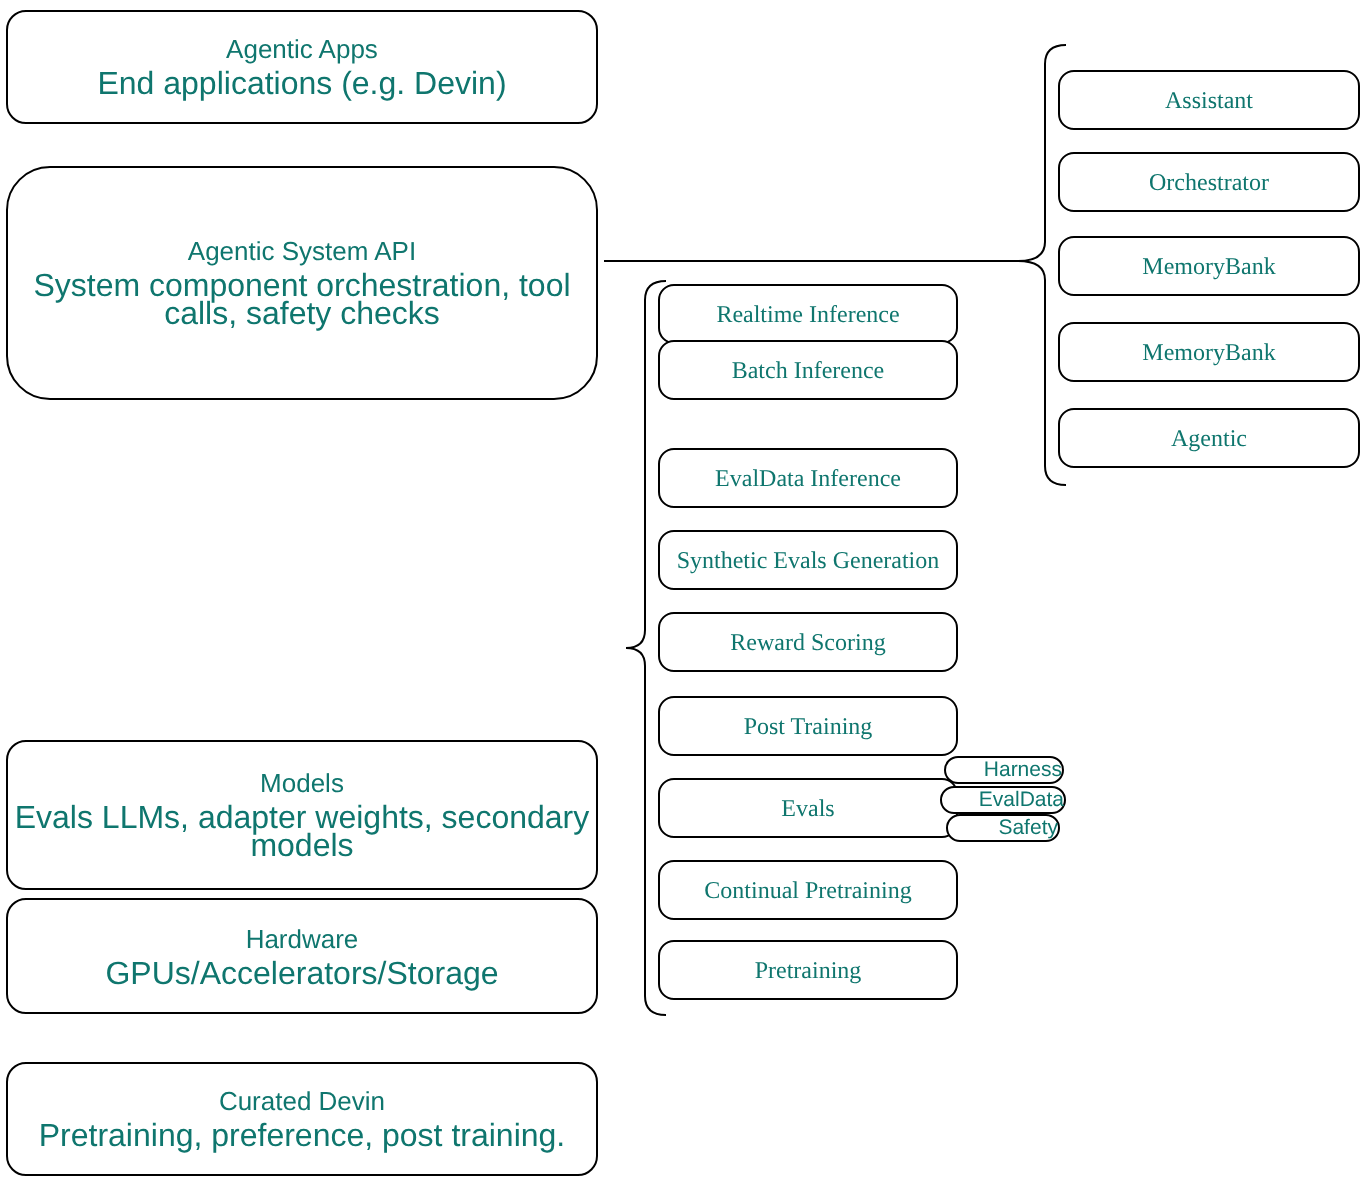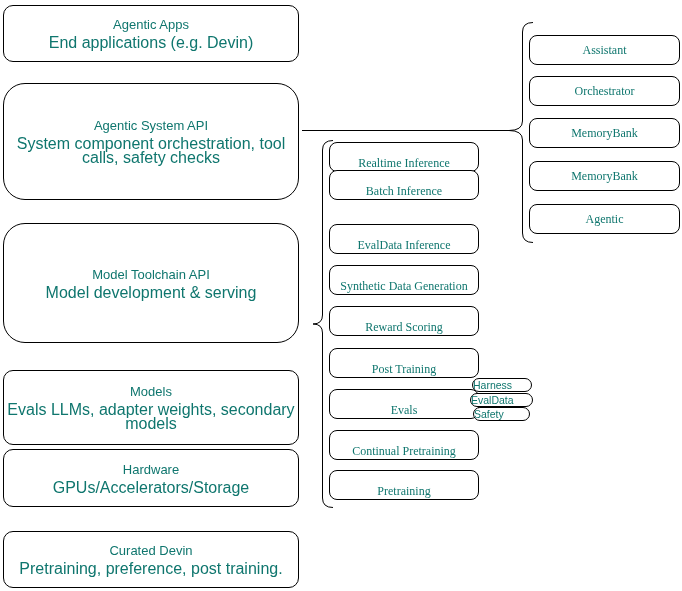--- a/index.html
+++ b/index.html
@@ -25,33 +25,33 @@
     display: flex;
     flex-direction: column;
     align-items: center;
     justify-content: center;
     text-align: center;
   }
   .left-box { left: 3px; width: 296px; border-radius: 10px; }
   .left-box.big { border-radius: 22px; }
   .box-title { font-size: 13px; line-height: 16px; }
   .box-subtitle { font-size: 16px; line-height: 14px; margin-top: 3px; }
-  .mid-box  { left: 329px; width: 150px; height: 30px; border-radius: 8px; font-size: 12px; justify-content: flex-end; }
+  .mid-box  { left: 329px; width: 150px; height: 30px; border-radius: 8px; font-size: 12px; }
   .right-box { left: 529px; width: 151px; height: 30px; border-radius: 8px; font-size: 12px; }
   .node-label { white-space: nowrap; font-family: Liberation Serif, serif; }
   .pill {
     position: absolute;
     box-sizing: border-box;
     height: 14px;
     background: #ffffff;
     border: 1px solid #000000;
     border-radius: 8px;
     display: flex;
     align-items: center;
-    justify-content: flex-start;
+    justify-content: flex-end;
     font-size: 10.5px;
     line-height: 12px;
     z-index: 3;
   }
 </style>
 </head>
 <body>
 
 <div id="canvas">
 
@@ -64,24 +64,20 @@
   <div class="box left-box" style="top:5px;height:57px">
     <div class="box-title">Agentic Apps</div>
     <div class="box-subtitle">End applications (e.g. Devin)</div>
   </div>
 
   <div class="box left-box big" style="top:83px;height:117px">
     <div class="box-title">Agentic System API</div>
     <div class="box-subtitle">System component orchestration, tool calls, safety checks</div>
   </div>
 
-  <div class="box left-box big" style="top:223px;height:120px">
-    <div class="box-title">Model Toolchain API</div>
-    <div class="box-subtitle">Model development &amp; serving</div>
-  </div>
 
   <div class="box left-box" style="top:370px;height:75px">
     <div class="box-title">Models</div>
     <div class="box-subtitle">Evals LLMs, adapter weights, secondary models</div>
   </div>
 
   <div class="box left-box" style="top:449px;height:58px">
     <div class="box-title">Hardware</div>
     <div class="box-subtitle">GPUs/Accelerators/Storage</div>
   </div>
@@ -94,21 +90,21 @@
   <div class="box mid-box" style="top:142px">
     <span class="node-label">Realtime Inference</span>
   </div>
   <div class="box mid-box" style="top:170px">
     <span class="node-label">Batch Inference</span>
   </div>
   <div class="box mid-box" style="top:224px">
     <span class="node-label">EvalData Inference</span>
   </div>
   <div class="box mid-box" style="top:265px">
-    <span class="node-label">Synthetic Data Generation</span>
+    <span class="node-label">Synthetic Evals Generation</span>
   </div>
   <div class="box mid-box" style="top:306px">
     <span class="node-label">Reward Scoring</span>
   </div>
   <div class="box mid-box" style="top:348px">
     <span class="node-label">Post Training</span>
   </div>
   <div class="box mid-box" style="top:389px">
     <span class="node-label">Evals</span>
   </div>

